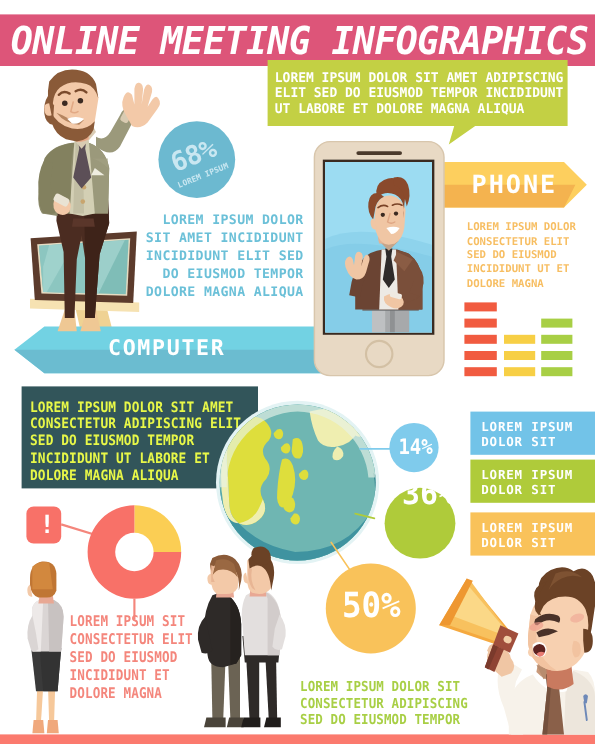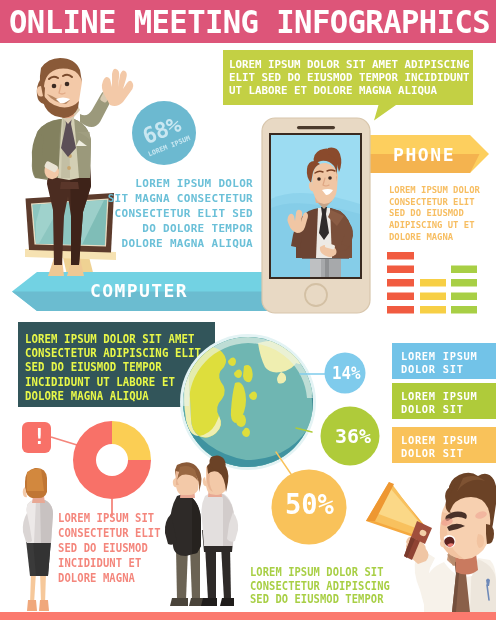--- a/index.html
+++ b/index.html
@@ -4,21 +4,21 @@
 <style>
   html,body{margin:0;padding:0;background:#fff;}
   body{width:496px;height:620px;overflow:hidden;
        font-family:"DejaVu Sans Mono","Liberation Mono",monospace;}
   #page{position:relative;width:496px;height:620px;overflow:hidden;background:#ffffff;}
   #page svg.lay{position:absolute;left:0;top:0;width:496px;height:620px;}
   .tblk{position:absolute;white-space:normal;font-size:0;font-weight:bold;line-height:0;
         font-family:"DejaVu Sans Mono","Liberation Mono",monospace;}
   .tblk div{white-space:pre;display:block;}
   
-  .hdr{position:absolute;left:0;top:0;width:496px;height:43px;background:#DD5579;}
+  .hdr{position:absolute;left:0;top:12px;width:496px;height:43px;background:#DD5579;font-style:italic;}
   .hdr-title{position:absolute;left:9px;top:6px;font-size:32px;font-weight:bold;color:#fff;
              letter-spacing:-0.6px;white-space:nowrap;line-height:32px;
              font-family:"DejaVu Sans Mono","Liberation Mono",monospace;
              transform:scaleX(0.9545);transform-origin:left top;}
   
   .gc-text{left:229px;top:57.7px;font-size:11.2px;color:#fff;transform:scaleX(0.965);transform-origin:left top;}
   .gc-text div{font-size:11.2px;height:13.4px;line-height:13.4px;letter-spacing:0.0px;}
   
   .s68{position:absolute;left:132px;top:101px;width:64px;height:64px;border-radius:50%;
        background:#6CB9D0;}
@@ -28,21 +28,21 @@
   .s68-l{position:absolute;left:147px;top:151px;font-size:6.6px;font-weight:bold;color:#C9E7F1;
          transform:rotate(-22deg);transform-origin:left top;letter-spacing:0.1px;
          font-family:"DejaVu Sans Mono","Liberation Mono",monospace;}
   
   .cpt{left:253px;top:176px;font-size:11px;color:#6BC0D8;text-align:right;
        transform:translateX(-100%);}
   .cpt div{font-size:11px;height:15px;line-height:15px;letter-spacing:0.3px;}
   
   .cbl{left:90px;top:280px;font-size:18px;line-height:21px;color:#fff;letter-spacing:1.4px;}
   
-  .pbl{left:393px;top:144px;font-size:18px;line-height:21px;color:#fff;letter-spacing:1.6px;}
+  .pbl{left:393px;top:144px;font-size:21px;line-height:21px;color:#fff;letter-spacing:1.6px;}
   
   .ppt{left:389px;top:185px;font-size:8.9px;color:#F7BE62;}
   .ppt div{font-size:8.9px;height:11.7px;line-height:11.7px;letter-spacing:0.0px;}
   
   .dct{left:25px;top:332px;font-size:11.9px;color:#E8F848;transform:scaleX(0.898);transform-origin:left top;}
   .dct div{font-size:11.9px;height:14.2px;line-height:14.2px;letter-spacing:0.1px;}
   
   .pcv{position:absolute;font-weight:bold;color:#fff;
        font-family:"DejaVu Sans Mono","Liberation Mono",monospace;}
   
@@ -50,21 +50,21 @@
   .lgt div{font-size:10.4px;height:13px;line-height:13px;letter-spacing:0.7px;}
   
   .dnt{left:58px;top:511px;font-size:12.3px;color:#F4867C;transform:scaleX(0.855);transform-origin:left top;}
   .dnt div{font-size:12.3px;height:14.9px;line-height:14.9px;letter-spacing:0.1px;}
   
   .mgt{left:250px;top:566px;font-size:11.5px;color:#A8CF45;transform:scaleX(0.905);transform-origin:left top;}
   .mgt div{font-size:11.5px;height:13.7px;line-height:13.7px;letter-spacing:0.1px;}
   
   .ftr{position:absolute;left:0;top:612px;width:496px;height:8px;background:#FB7A6E;}
   .p14{left:332px;top:366px;font-size:17.8px;line-height:13px;letter-spacing:0px;transform:scaleX(0.89);transform-origin:left top;}
-  .p36{left:335px;top:429px;font-size:20px;line-height:14px;letter-spacing:0px;transform:scaleX(0.995);transform-origin:left top;}
+  .p36{left:335px;top:405px;font-size:25px;line-height:14px;letter-spacing:0px;transform:scaleX(0.995);transform-origin:left top;}
   .p50{left:285px;top:494px;font-size:28.8px;line-height:21px;letter-spacing:0px;transform:scaleX(0.94);transform-origin:left top;}
   .lg1{left:401px;top:350px;}
   .lg2{left:401px;top:390px;}
   .lg3{left:401px;top:434px;}
   .alert-mark{position:absolute;left:33px;top:427px;font-size:21px;font-weight:bold;color:#fff;
               font-family:"DejaVu Sans Mono","Liberation Mono",monospace;line-height:21px;}
 
 </style>
 </head>
 <body>
@@ -227,31 +227,31 @@
     </g>
   </g>
 </svg>
 
 <div class="s68"></div>
 <div class="s68-v">68%</div>
 <div class="s68-l">LOREM IPSUM</div>
 
 <div class="tblk cpt">
   <div>LOREM IPSUM DOLOR</div>
-  <div>SIT MAGNA CONSECTETUR</div>
-  <div>CONSECTETUR ELIT SED</div>
-  <div>DO DOLORE TEMPOR</div>
+  <div>SIT AMET INCIDIDUNT</div>
+  <div>INCIDIDUNT ELIT SED</div>
+  <div>DO EIUSMOD TEMPOR</div>
   <div>DOLORE MAGNA ALIQUA</div>
 </div>
 
 <div class="tblk ppt">
   <div>LOREM IPSUM DOLOR</div>
   <div>CONSECTETUR ELIT</div>
   <div>SED DO EIUSMOD</div>
-  <div>ADIPISCING UT ET</div>
+  <div>INCIDIDUNT UT ET</div>
   <div>DOLORE MAGNA</div>
 </div>
 
 <svg class="lay" viewBox="0 0 496 620">
   <rect x="18" y="322" width="197" height="85" fill="#32555A"></rect>
 </svg>
 <div class="tblk dct">
   <div>LOREM IPSUM DOLOR SIT AMET</div>
   <div>CONSECTETUR ADIPISCING ELIT</div>
   <div>SED DO EIUSMOD TEMPOR</div>

